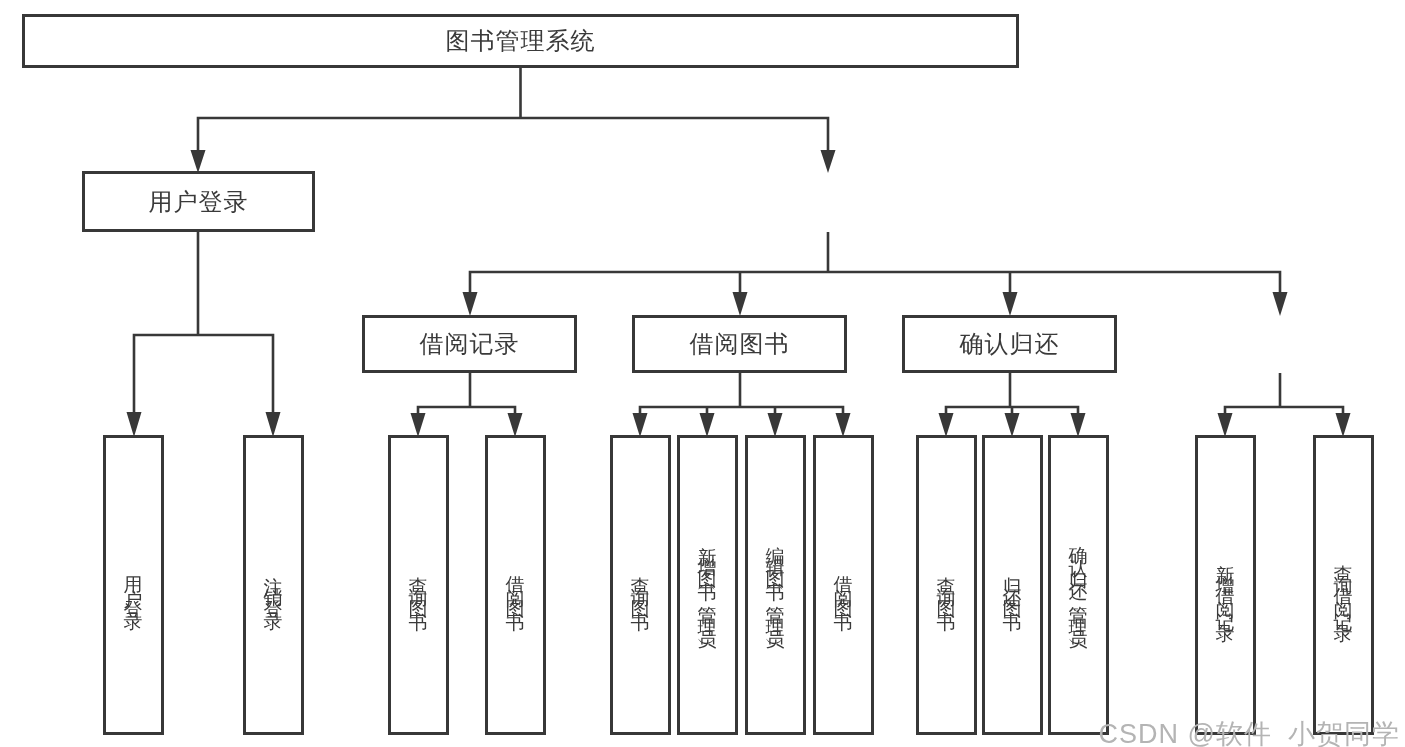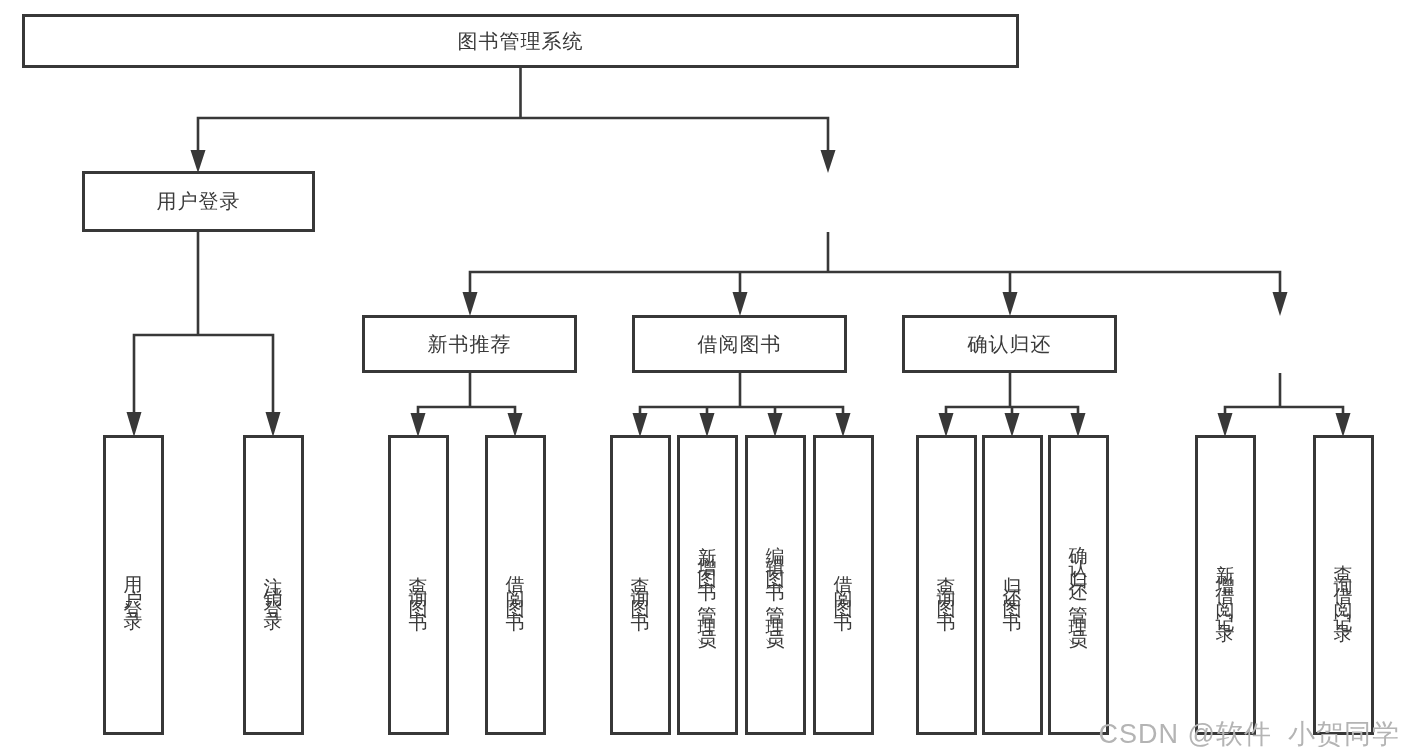--- a/index.html
+++ b/index.html
@@ -25,21 +25,21 @@
     position: absolute;
     box-sizing: border-box;
     border: 3px solid #383838;
     background: #ffffff;
     display: flex;
     align-items: center;
     justify-content: center;
     color: #3a3a3a;
   }
   .hlabel {
-    font-size: 20px;
+    font-size: 24px;
     letter-spacing: 1px;
     white-space: nowrap;
   }
   .vlabel {
     writing-mode: vertical-rl;
     text-orientation: mixed;
     font-size: 19px;
     letter-spacing: 12px;
     line-height: 1;
     white-space: nowrap;
@@ -97,21 +97,21 @@
 
   <div class="box" style="left:22px; top:14px; width:997px; height:54px">
     <span class="hlabel">图书管理系统</span>
   </div>
 
   <div class="box lvl2" style="left:82px">
     <span class="hlabel">用户登录</span>
   </div>
 
   <div class="box lvl3" style="left:362px">
-    <span class="hlabel">新书推荐</span>
+    <span class="hlabel">借阅记录</span>
   </div>
   <div class="box lvl3" style="left:632px">
     <span class="hlabel">借阅图书</span>
   </div>
   <div class="box lvl3" style="left:902px">
     <span class="hlabel">确认归还</span>
   </div>
 
   <div class="box leaf" style="left:103px">
     <span class="vlabel">用户登录</span>

